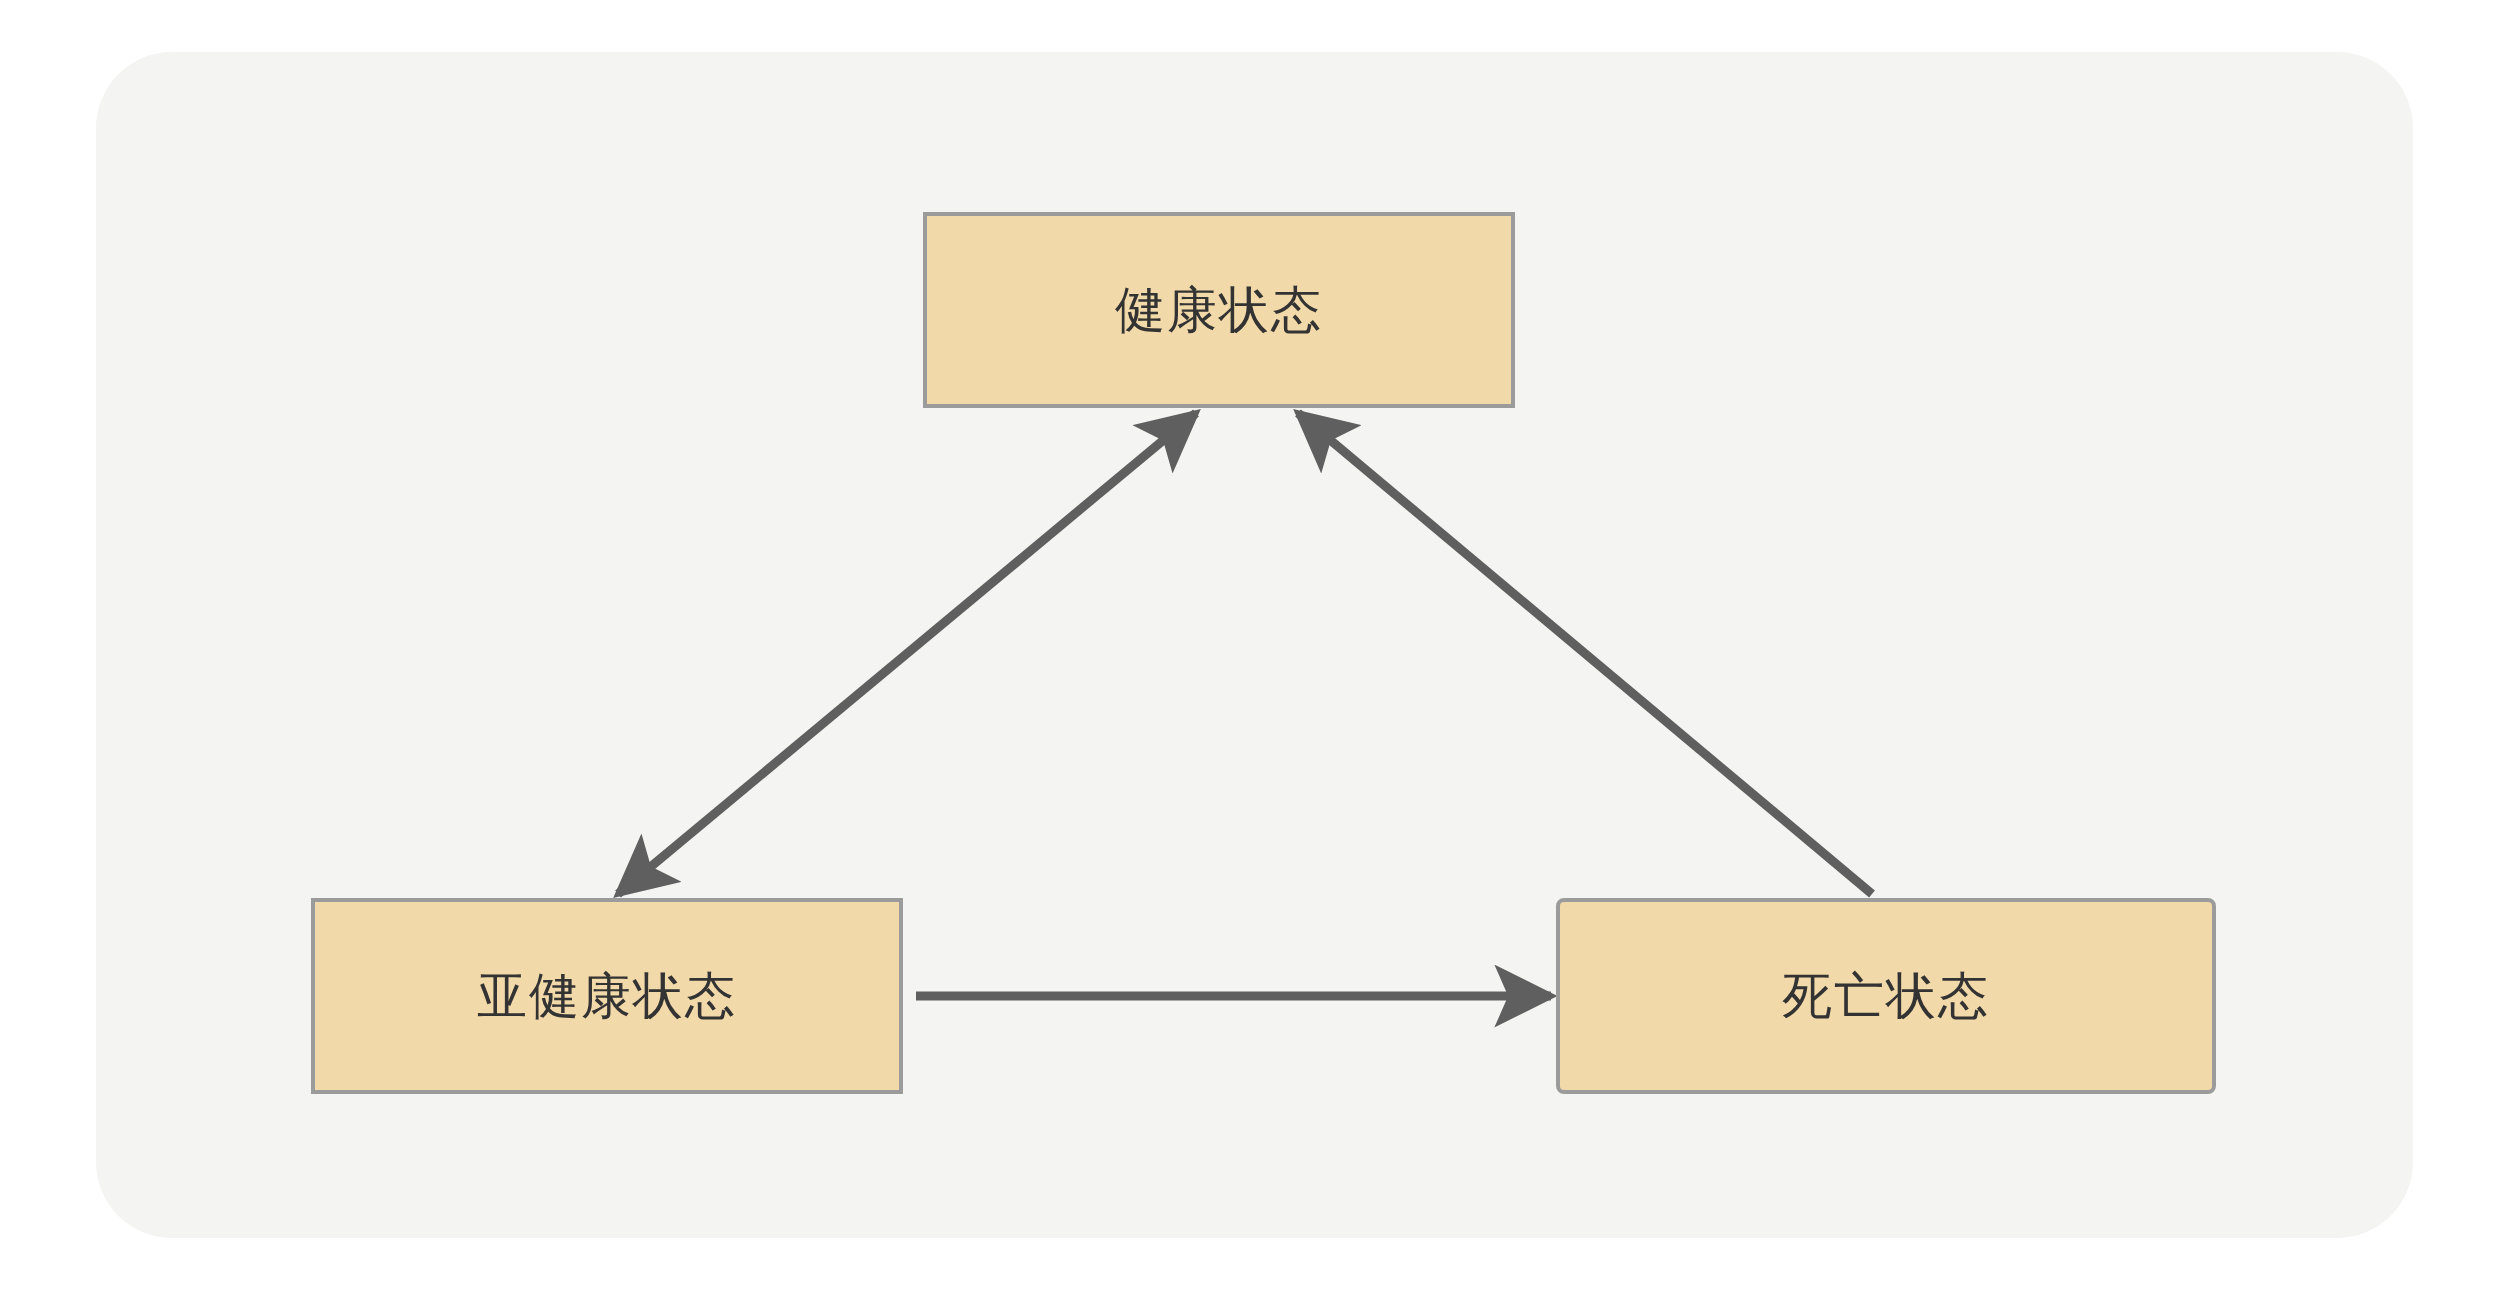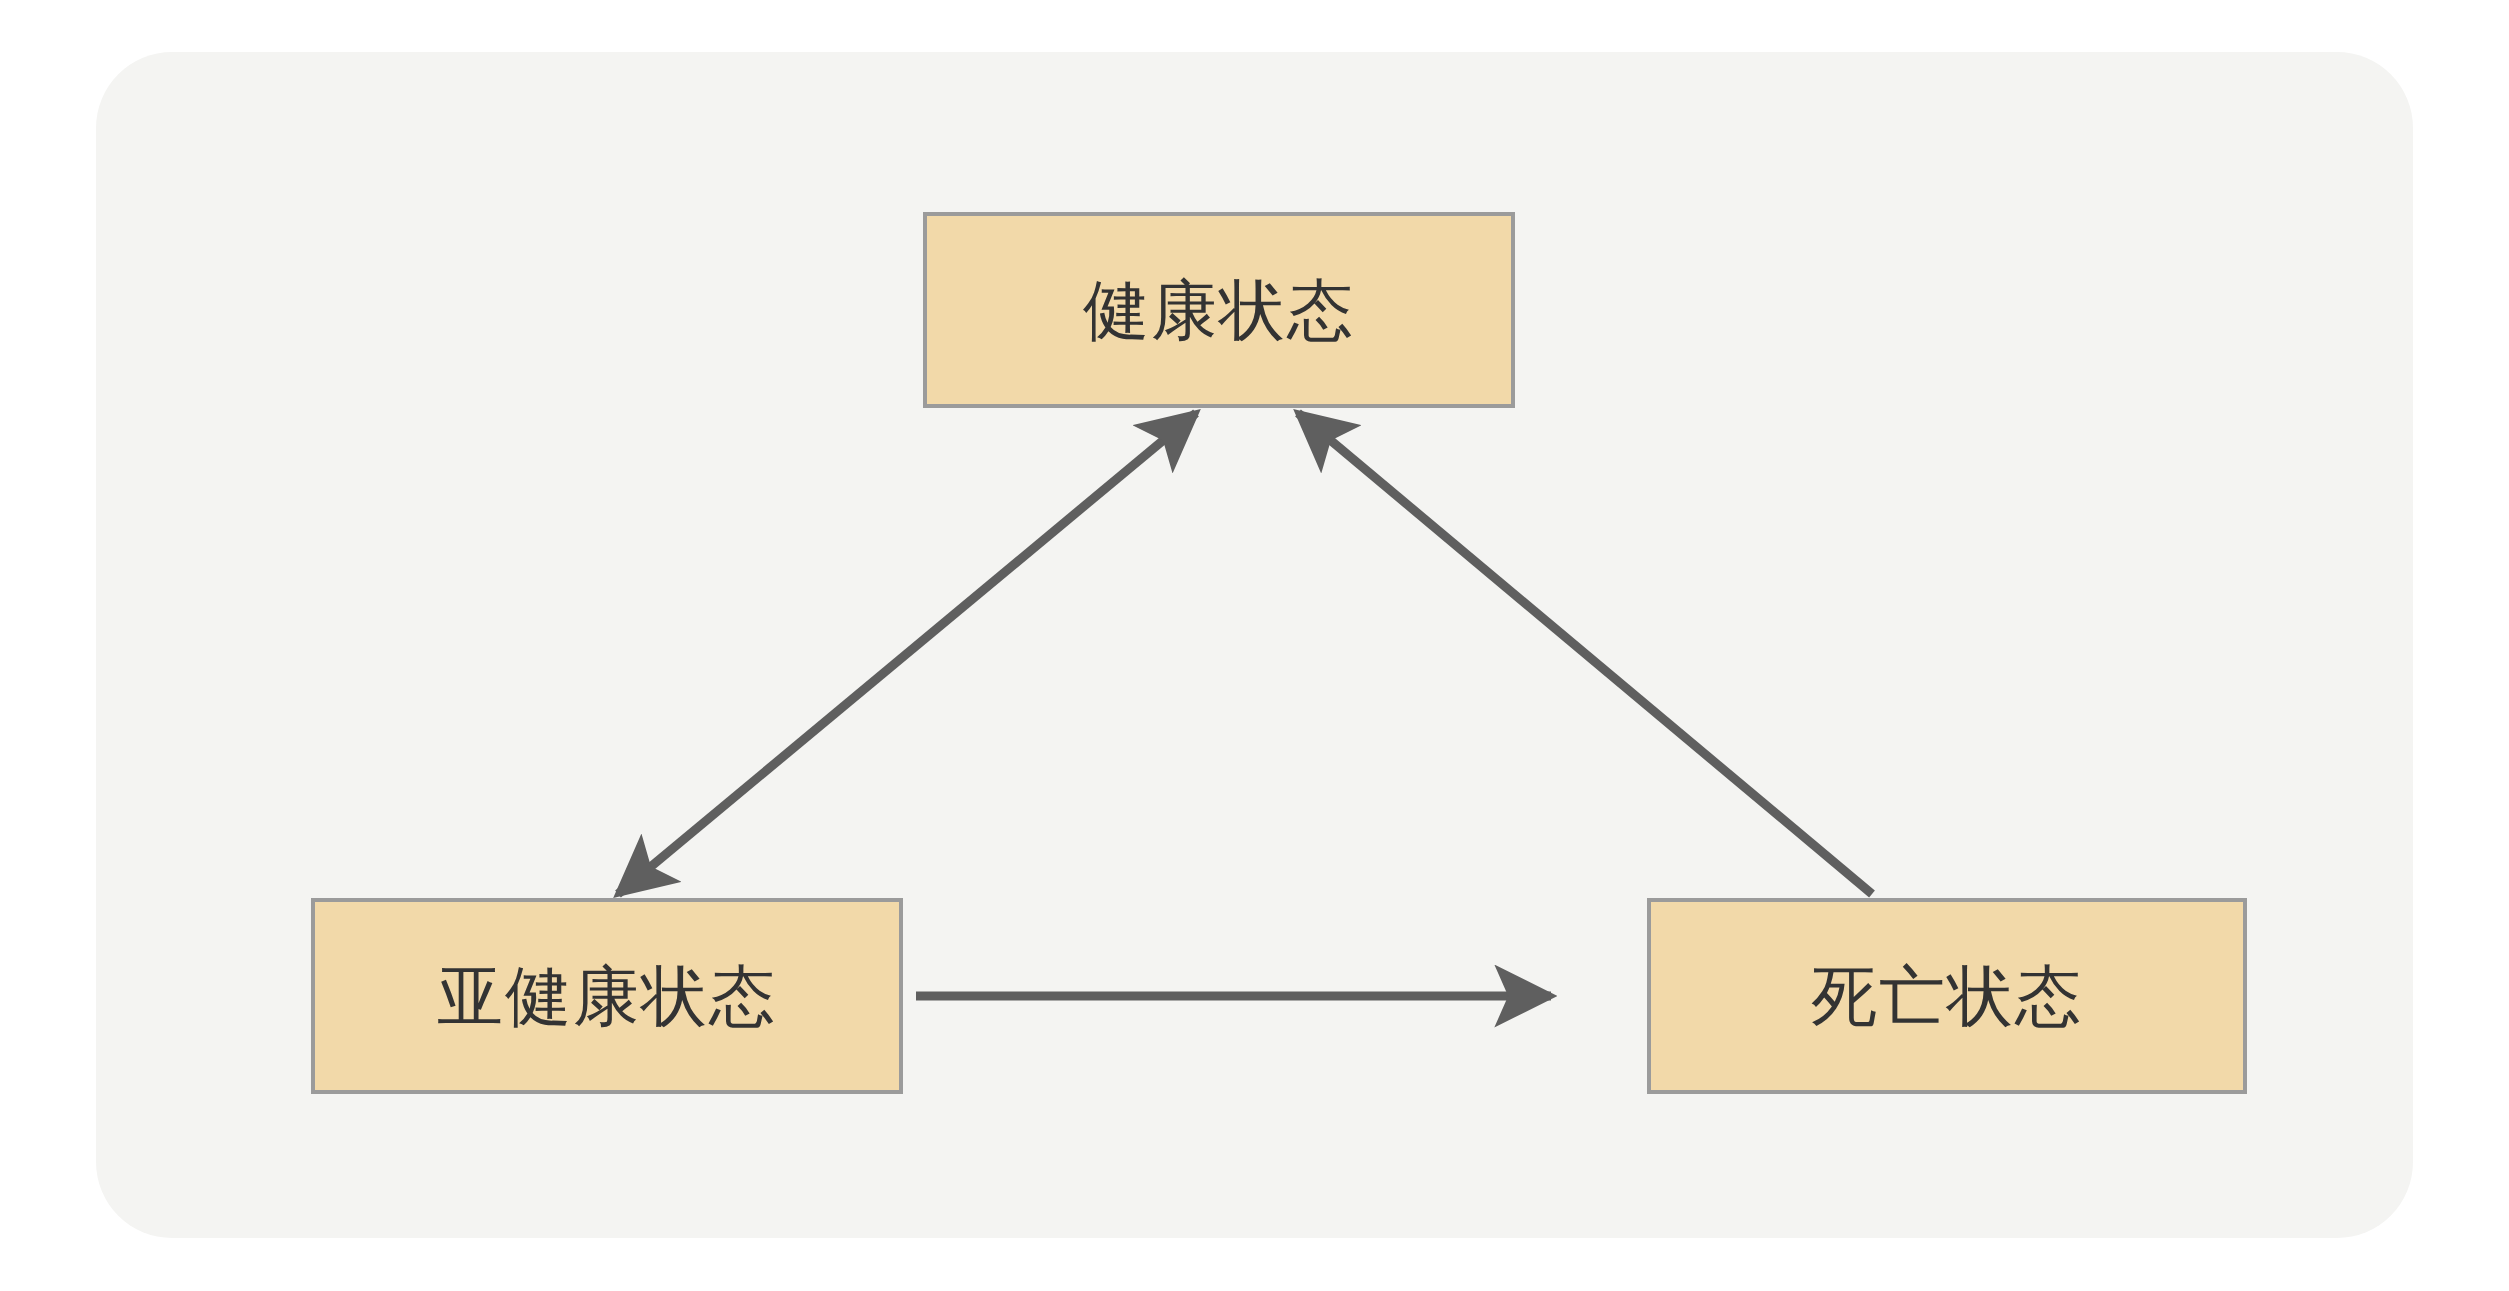--- a/index.html
+++ b/index.html
@@ -48,43 +48,44 @@
     position: absolute;
     box-sizing: border-box;
     background: #f2d9a9;
     border: 4px solid #9b9b9b;
     display: flex;
     align-items: center;
     justify-content: center;
   }
   .node-label {
     color: #333333;
-    font-size: 66px;
+    font-size: 50px;
     line-height: 1;
     letter-spacing: 2px;
     white-space: nowrap;
   }
 
   #node-healthy {
     left: 923px;
     top: 212px;
     width: 592px;
     height: 196px;
   }
   #node-subhealthy {
     left: 311px;
     top: 898px;
     width: 592px;
     height: 196px;
   }
   #node-dead {
-    left: 1647px;
+    left: 1556px;
     top: 898px;
-    width: 600px;
+    width: 660px;
     height: 196px;
+    border-radius: 8px;
   }
 </style>
 </head>
 <body>
 
 <div id="diagram-canvas">
 
   <div id="diagram-panel"></div>
 
   <svg id="edge-layer" viewBox="0 0 2509 1291" width="2509" height="1291" xmlns="http://www.w3.org/2000/svg">

